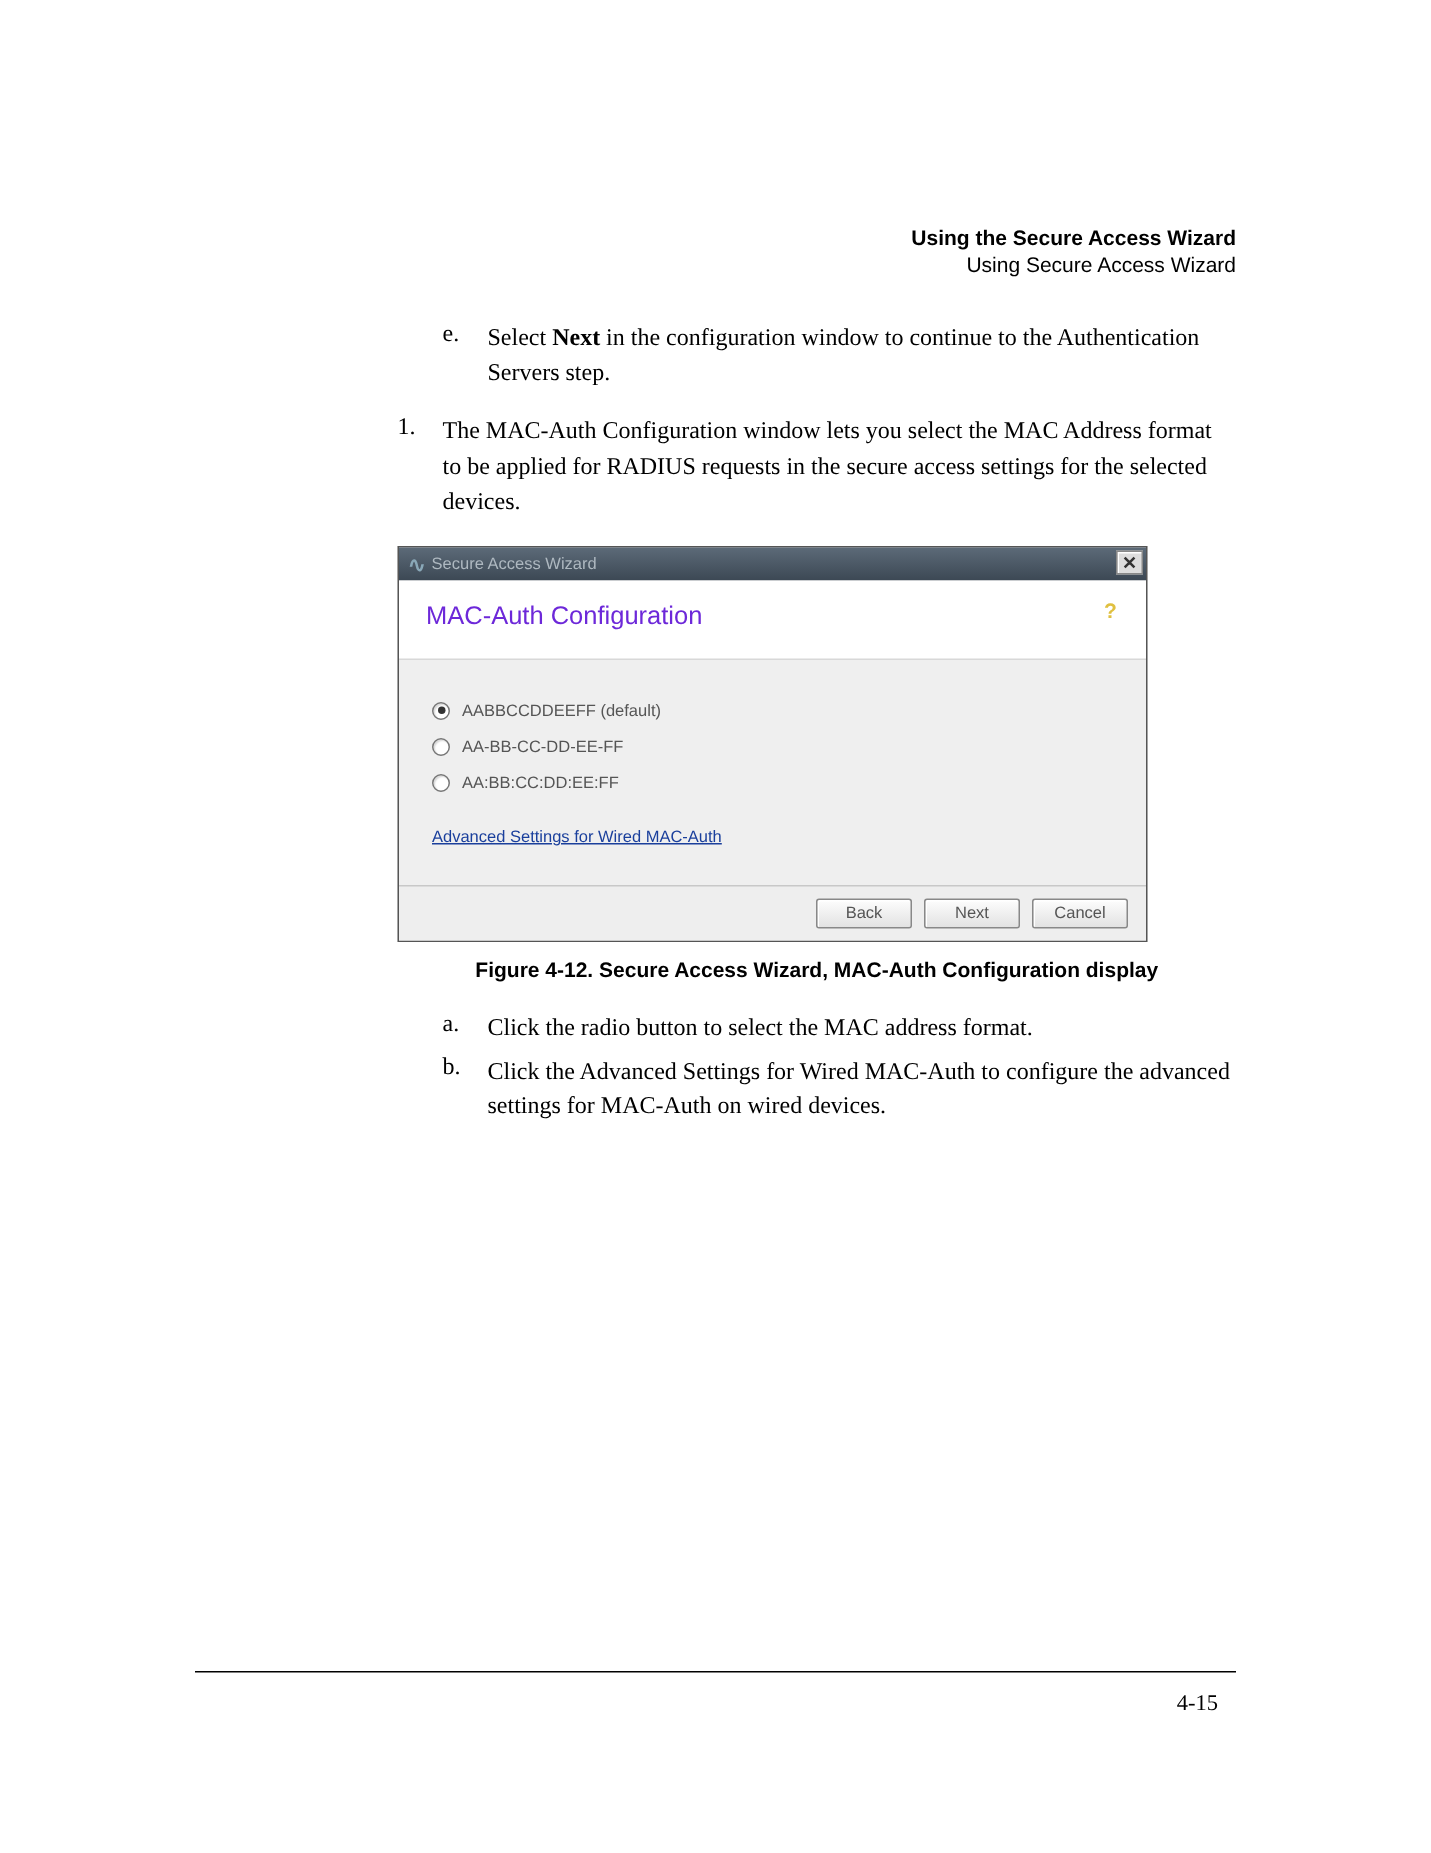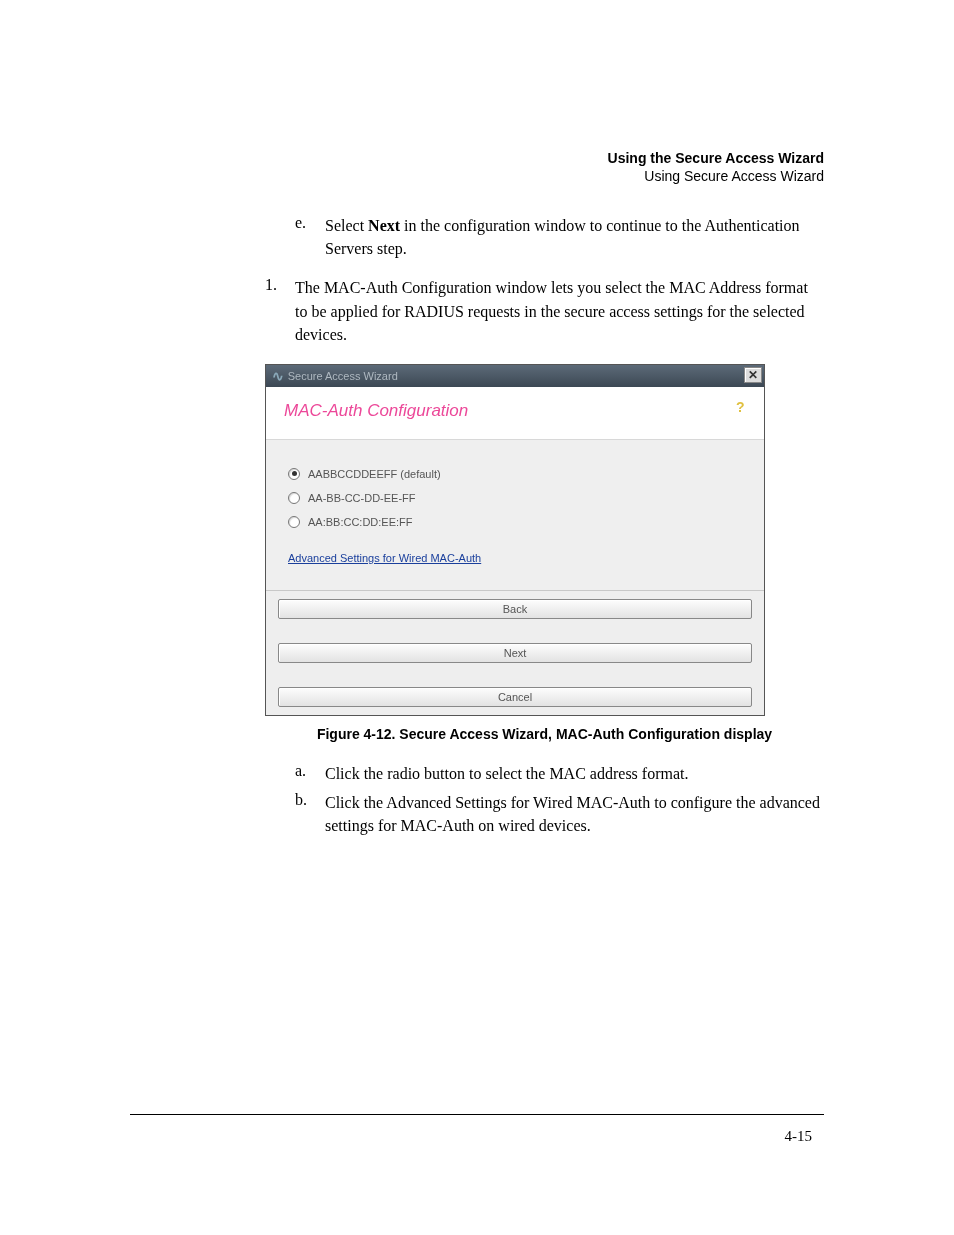--- a/index.html
+++ b/index.html
@@ -62,23 +62,22 @@
     }
     .wizard-header {
       background: #fff;
       padding: 14px 18px 18px 18px;
       border-bottom: 1px solid #d8d8d8;
       position: relative;
     }
     .wizard-h1 {
       font-size: 17px;
       font-weight: normal;
-      color: #ec4899;
+      color: #6d28d9;
       font-family: Tahoma, Arial, sans-serif;
-      font-style: italic;
     }
     .wizard-desc {
       font-size: 11px;
       color: #555;
       margin-top: 8px;
       margin-left: 8px;
     }
     .help-icon {
       position: absolute; right: 14px; top: 12px;
       width: 14px; height: 14px;
@@ -112,23 +111,22 @@
       text-decoration: underline;
       font-size: 11px;
       margin-top: 12px;
       display: inline-block;
     }
     .wizard-footer {
       border-top: 1px solid #c8c8c8;
       padding: 8px 12px;
       display: flex;
       justify-content: flex-end;
-      gap: 24px;
+      gap: 8px;
       background: #eee;
-      flex-direction: column;
     }
     .wiz-btn {
       min-width: 64px;
       padding: 3px 10px;
       border: 1px solid #888;
       background: linear-gradient(#fdfdfd, #e2e2e2);
       color: #555;
       font-size: 11px;
       border-radius: 2px;
       text-align: center;

